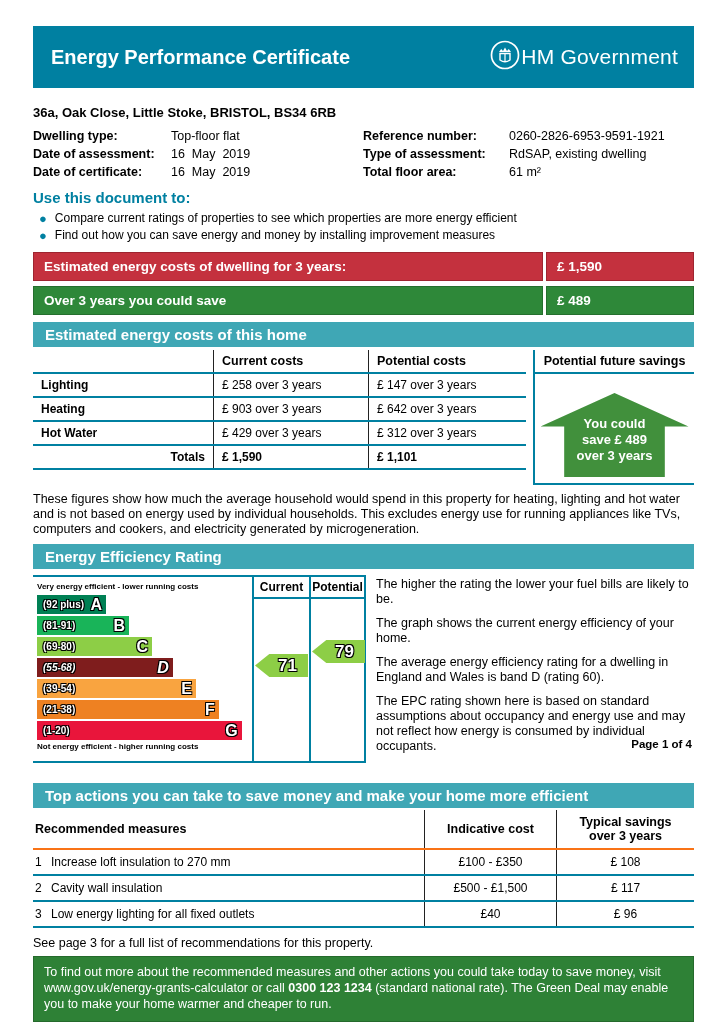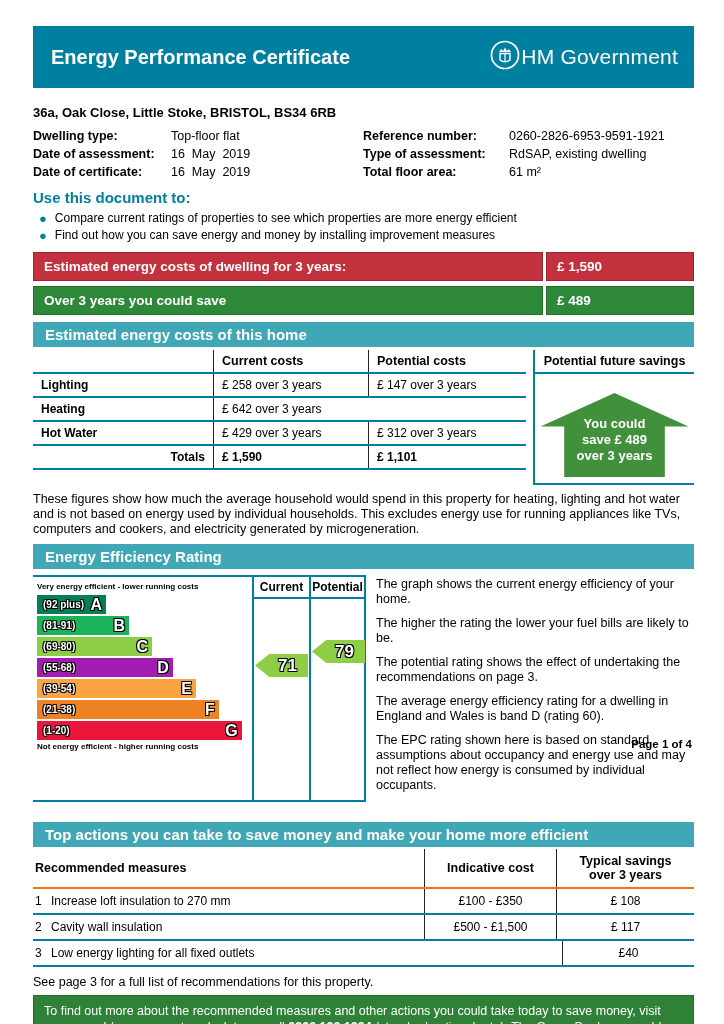--- a/index.html
+++ b/index.html
@@ -178,20 +178,21 @@
         <div class="ct-cell ct-c2">Current costs</div>
         <div class="ct-cell ct-c3">Potential costs</div>
       </div>
       <div class="ct-row">
         <div class="ct-cell ct-c1 ct-name">Lighting</div>
         <div class="ct-cell ct-c2">£ 258 over 3 years</div>
         <div class="ct-cell ct-c3">£ 147 over 3 years</div>
       </div>
       <div class="ct-row">
         <div class="ct-cell ct-c1 ct-name">Heating</div>
+        <div class="ct-cell ct-c2">£ 903 over 3 years</div>
         <div class="ct-cell ct-c3">£ 642 over 3 years</div>
       </div>
       <div class="ct-row">
         <div class="ct-cell ct-c1 ct-name">Hot Water</div>
         <div class="ct-cell ct-c2">£ 429 over 3 years</div>
         <div class="ct-cell ct-c3">£ 312 over 3 years</div>
       </div>
       <div class="ct-row ct-totals">
         <div class="ct-cell ct-c1">Totals</div>
         <div class="ct-cell ct-c2">£ 1,590</div>
@@ -232,21 +233,21 @@
             <span class="band-letter">B</span>
           </div>
         </div>
         <div class="band-row">
           <div class="band" style="width: 55%; background-color: rgb(141, 206, 70);">
             <span class="band-range">(69-80)</span>
             <span class="band-letter">C</span>
           </div>
         </div>
         <div class="band-row">
-          <div class="band" style="width: 65%; background-color: #a21caf;">
+          <div class="band" style="width: 65%; background-color: #7f1d1d; font-style: italic;">
             <span class="band-range">(55-68)</span>
             <span class="band-letter">D</span>
           </div>
         </div>
         <div class="band-row">
           <div class="band" style="width: 76%; background-color: rgb(249, 164, 64);">
             <span class="band-range">(39-54)</span>
             <span class="band-letter">E</span>
           </div>
         </div>
@@ -279,23 +280,22 @@
         <div class="epc-col-head">Potential</div>
         <div class="epc-col-body">
           <div class="rating-arrow arrow-potential">
             <span>79</span>
           </div>
         </div>
       </div>
     </div>
 
     <div class="eer-text">
+      <p>The higher the rating the lower your fuel bills are likely to be.</p>
       <p>The graph shows the current energy efficiency of your home.</p>
-      <p>The higher the rating the lower your fuel bills are likely to be.</p>
-      <p>The potential rating shows the effect of undertaking the recommendations on page 3.</p>
       <p>The average energy efficiency rating for a dwelling in England and Wales is band D (rating 60).</p>
       <p>The EPC rating shown here is based on standard assumptions about occupancy and energy use and may not reflect how energy is consumed by individual occupants.</p>
     </div>
   </div>
 
   <div class="section-banner actions-banner">Top actions you can take to save money and make your home more efficient</div>
 
   <div class="atable">
     <div class="at-row at-head">
       <div class="at-c1">Recommended measures</div>
@@ -317,20 +317,21 @@
         <span class="at-num">2</span><span>Cavity wall insulation</span>
       </div>
       <div class="at-c2">£500 - £1,500</div>
       <div class="at-c3">£ 117</div>
     </div>
     <div class="at-row">
       <div class="at-c1">
         <span class="at-num">3</span><span>Low energy lighting for all fixed outlets</span>
       </div>
       <div class="at-c2">£40</div>
+      <div class="at-c3">£ 96</div>
     </div>
   </div>
 
   <div class="see-page">See page 3 for a full list of recommendations for this property.</div>
 
   <div class="green-box">
     <span>To find out more about the recommended measures and other actions you could take today to save money, visit www.gov.uk/energy-grants-calculator or call </span><span style="font-weight:bold">0300 123 1234</span><span> (standard national rate). The Green Deal may enable you to make your home warmer and cheaper to run.</span>
   </div>
 
   <div class="footer">Page 1 of 4</div>

